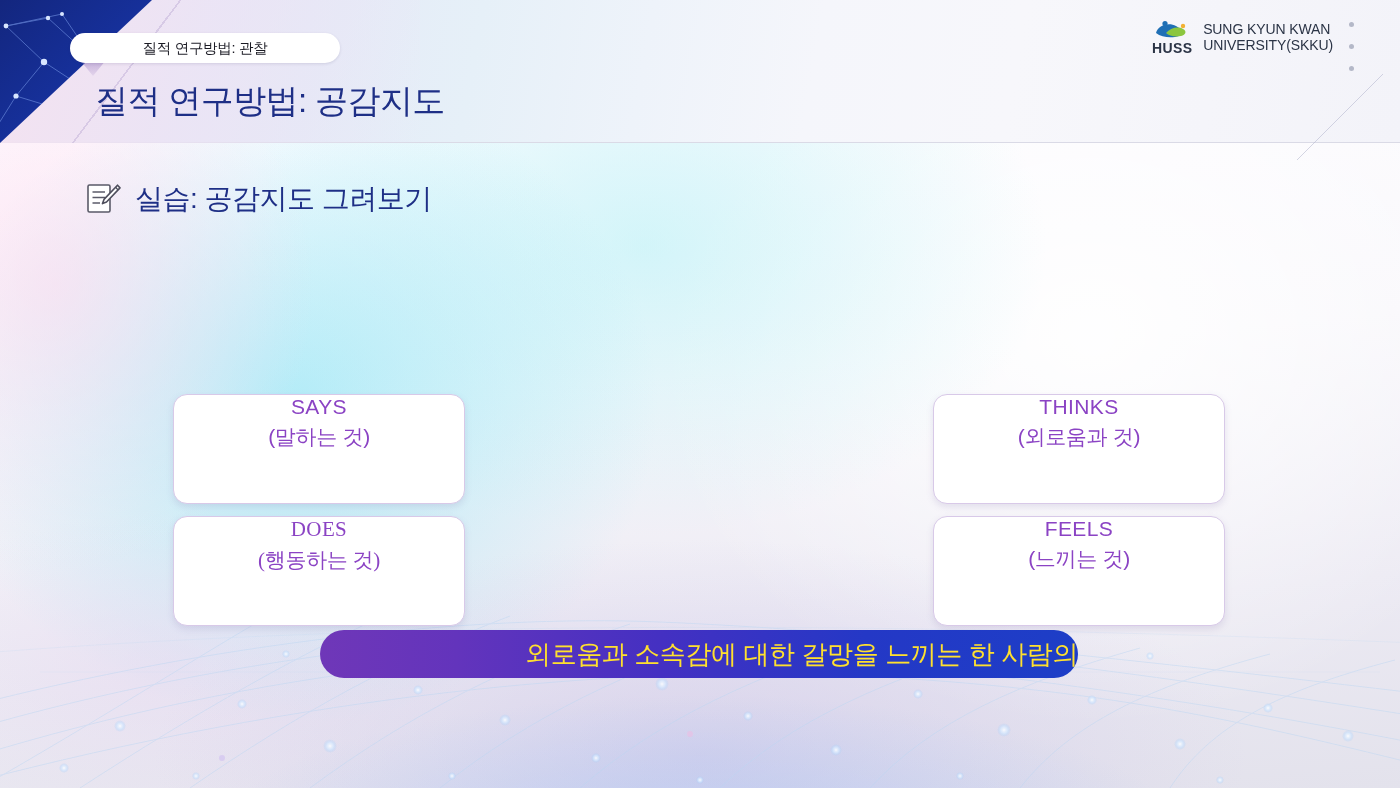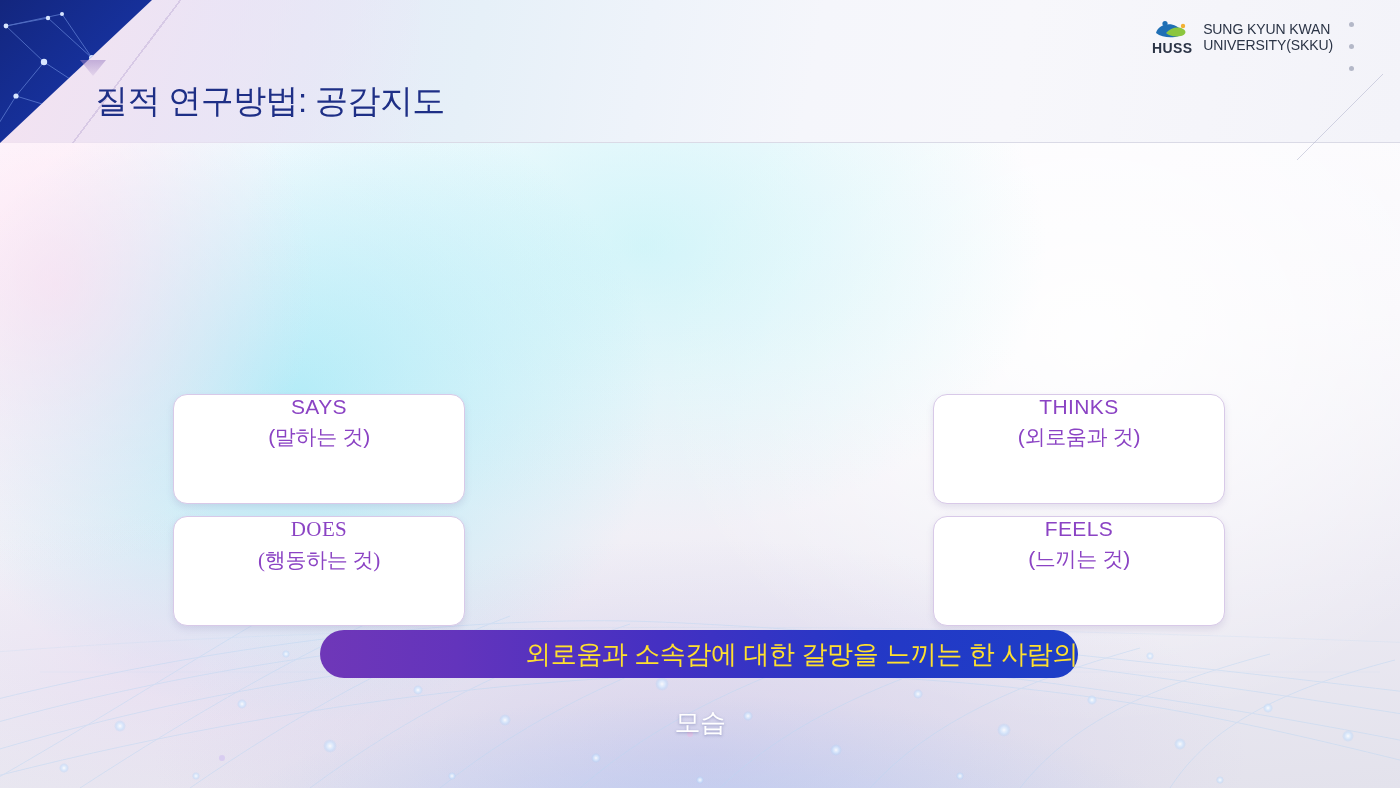--- a/index.html
+++ b/index.html
@@ -243,20 +243,23 @@
             <circle cx="62" cy="110" r="2.4"></circle>
           <circle cx="92" cy="58" r="3"></circle>
             <circle cx="48" cy="18" r="2.2"></circle>
           <circle cx="96" cy="96" r="2.2"></circle>
             <circle cx="62" cy="14" r="2"></circle>
         </g>
       </svg>
     </div>
     <div class="wedge-arrow"></div>
 
+    <div class="pill">
+      <span>질적 연구방법: 관찰</span>
+    </div>
 
     <div class="slide-title">질적 연구방법: 공감지도</div>
 
     <div class="logo">
       <div class="logo-mark">
         <svg width="40" height="20" viewBox="0 0 40 20">
           <path d="M4 13 C 6 5, 17 2, 24 6 C 30 9, 32 14, 27 16 C 21 18, 10 18, 4 13 Z" fill="#1f6fb5"></path>
           <path d="M14 13 C 18 8, 26 6, 31 9 C 35 11, 34 15, 29 16 C 23 17, 17 16, 14 13 Z" fill="#8cc63f"></path>
           <circle cx="13" cy="3.5" r="2.6" fill="#1f6fb5"></circle>
           <circle cx="31" cy="6" r="2.2" fill="#f2b134"></circle>
@@ -269,20 +272,33 @@
       </div>
     </div>
     <div class="logo-dots">
       <i></i>
         <i></i>
         <i></i>
     </div>
     <div class="corner-diag"></div>
   </div>
 
+  <div class="practice">
+    <span class="memo-icon">
+      <svg width="36" height="34" viewBox="0 0 36 34">
+        <rect x="2" y="3" width="22" height="27" rx="1.5" fill="#ffffff" stroke="#5a5a68" stroke-width="1.6"></rect>
+        <line x1="6.5" y1="10" x2="19" y2="10" stroke="#5a5a68" stroke-width="1.5"></line>
+        <line x1="6.5" y1="15.5" x2="19" y2="15.5" stroke="#5a5a68" stroke-width="1.5"></line>
+        <line x1="6.5" y1="21" x2="14" y2="21" stroke="#5a5a68" stroke-width="1.5"></line>
+        <path d="M31.5 3.2 L34 5.9 L20.5 20 L16.5 21.6 L18 17.4 Z" fill="#ffffff" stroke="#4e4e5c" stroke-width="1.6" stroke-linejoin="round"></path>
+        <path d="M29.6 5.3 L32 7.9" stroke="#4e4e5c" stroke-width="1.4"></path>
+      </svg>
+    </span>
+    <span class="practice-text">실습: 공감지도 그려보기</span>
+  </div>
 
   <div class="card" id="card-says">
     <div class="c-en">SAYS</div>
     <div class="c-ko">(말하는 것)</div>
   </div>
   <div class="card" id="card-thinks">
     <div class="c-en">THINKS</div>
     <div class="c-ko">(외로움과 것)</div>
   </div>
   <div class="card" id="card-does">
@@ -290,15 +306,14 @@
     <div class="c-ko">(행동하는 것)</div>
   </div>
   <div class="card" id="card-feels">
     <div class="c-en">FEELS</div>
     <div class="c-ko">(느끼는 것)</div>
   </div>
 
   <div class="caption-bar">
     <span>외로움과 소속감에 대한 갈망을 느끼는 한 사람의</span>
   </div>
-  <div class="caption-line2">모습</div>
 
 </div>
 
 </body></html>

